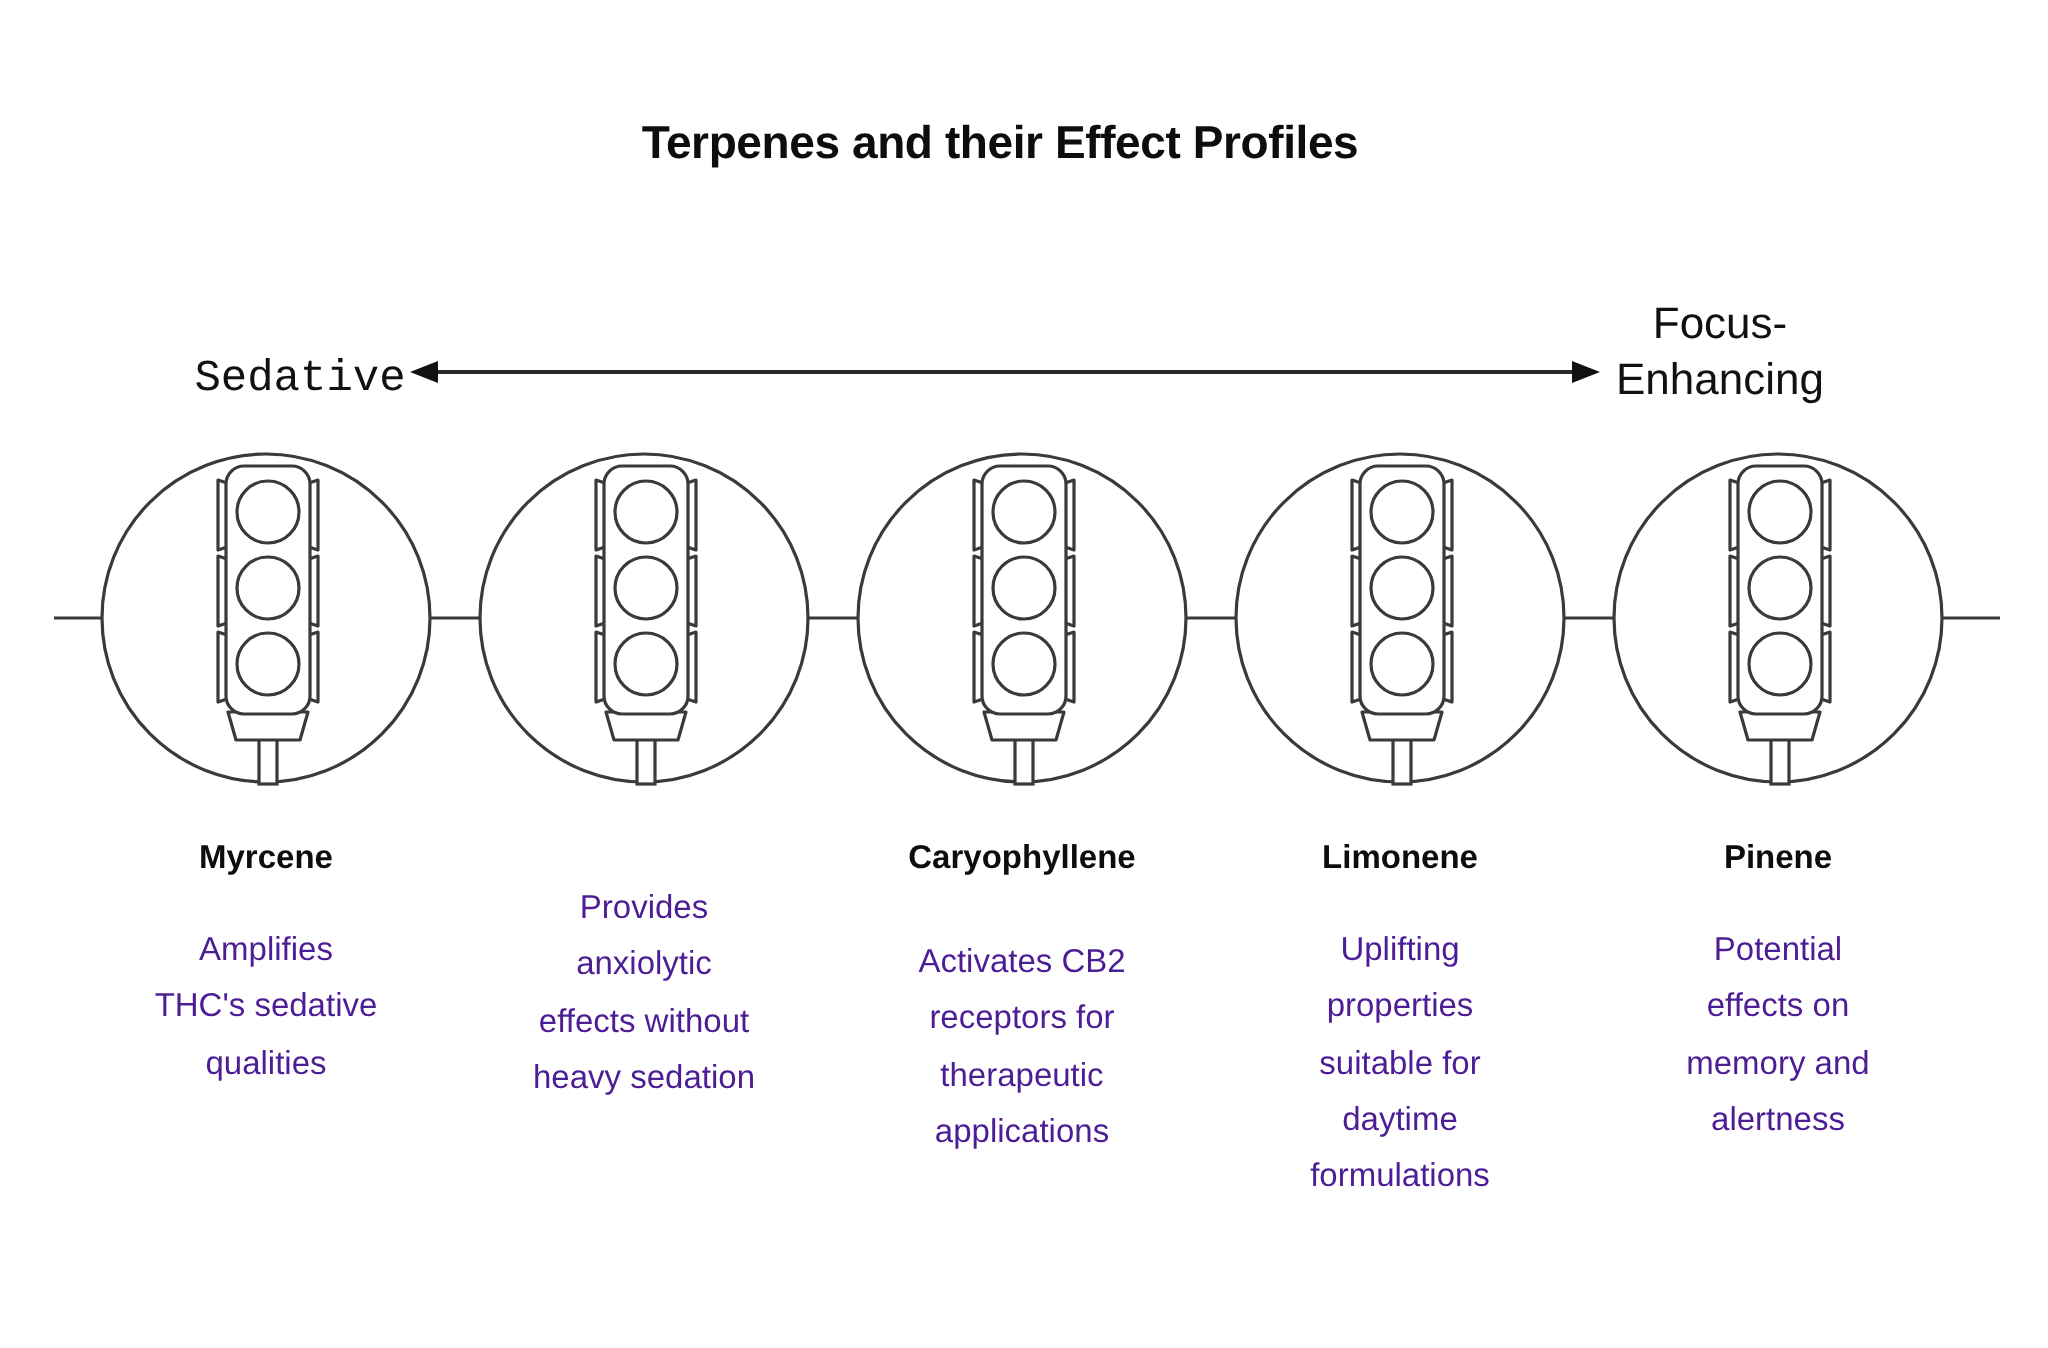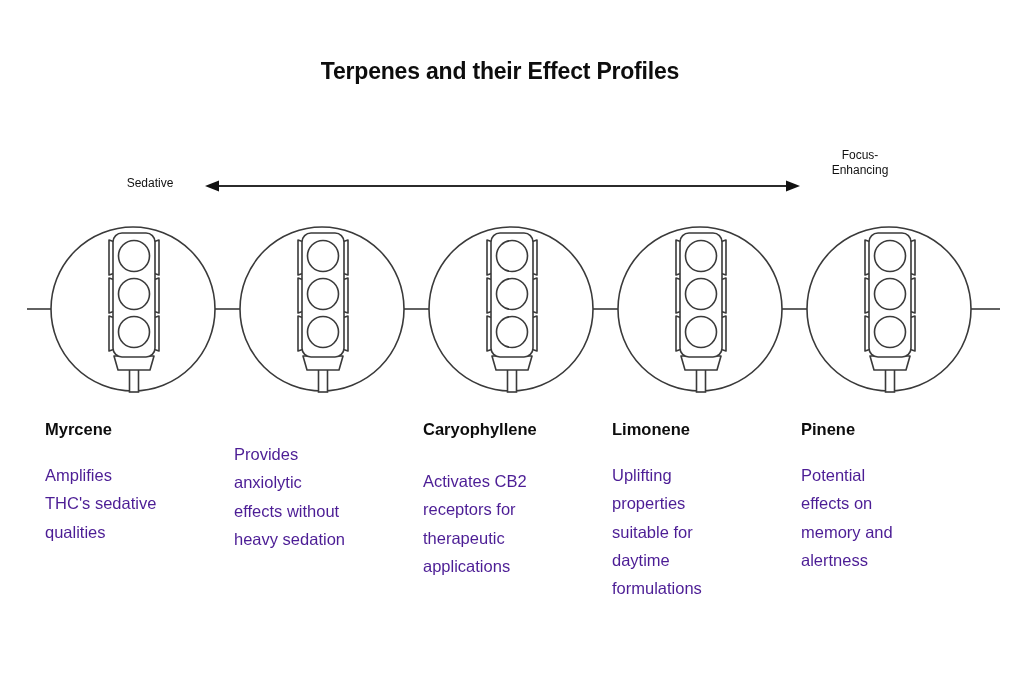--- a/index.html
+++ b/index.html
@@ -28,21 +28,21 @@
     text-align: center;
     font-size: 23px;
     font-weight: bold;
     letter-spacing: -0.2px;
     color: #0d0d0d;
   }
 
   
   .axis-label {
     position: absolute;
-    font-size: 12px;
+    font-size: 22px;
     color: #111111;
     line-height: 1.26;
     text-align: center;
     white-space: pre-line;
   }
   .axis-label.left  { left: 95px;  top: 176px; width: 110px; text-align: center; }
   .axis-label.right { left: 800px; top: 148px; width: 120px; text-align: center; }
 
   .spectrum-arrow {
     position: absolute;
@@ -61,20 +61,21 @@
     height: 674px;
     pointer-events: none;
   }
   .node-svg { display: block; }
 
   
   .node-text {
     position: absolute;
     top: 420px;
     width: 176px;
+    text-align: center;
   }
   .node-name {
     font-size: 16.5px;
     font-weight: bold;
     color: #0d0d0d;
     line-height: 1.2;
   }
   .node-desc {
     margin-top: 21px;
     font-size: 16.5px;
@@ -89,21 +90,21 @@
   .n3 { left: 612px; }
   .n4 { left: 801px; }
 </style>
 </head>
 <body>
 
 <div id="canvas">
 
   <div class="chart-title">Terpenes and their Effect Profiles</div>
 
-  <div class="axis-label left" style="white-space: pre-line;">Sedative</div>
+  <div class="axis-label left" style="white-space: pre-line; font-family: Liberation Mono, monospace;">Sedative</div>
 
   <svg class="spectrum-arrow" viewBox="0 0 595 28">
     <line x1="12" y1="14" x2="583" y2="14" stroke="#2b2b2b" stroke-width="2"></line>
     <polygon points="0,14 14,8.5 14,19.5" fill="#111111"></polygon>
     <polygon points="595,14 581,8.5 581,19.5" fill="#111111"></polygon>
   </svg>
 
   <div class="axis-label right" style="white-space: pre-line;">Focus-
 Enhancing</div>
 

